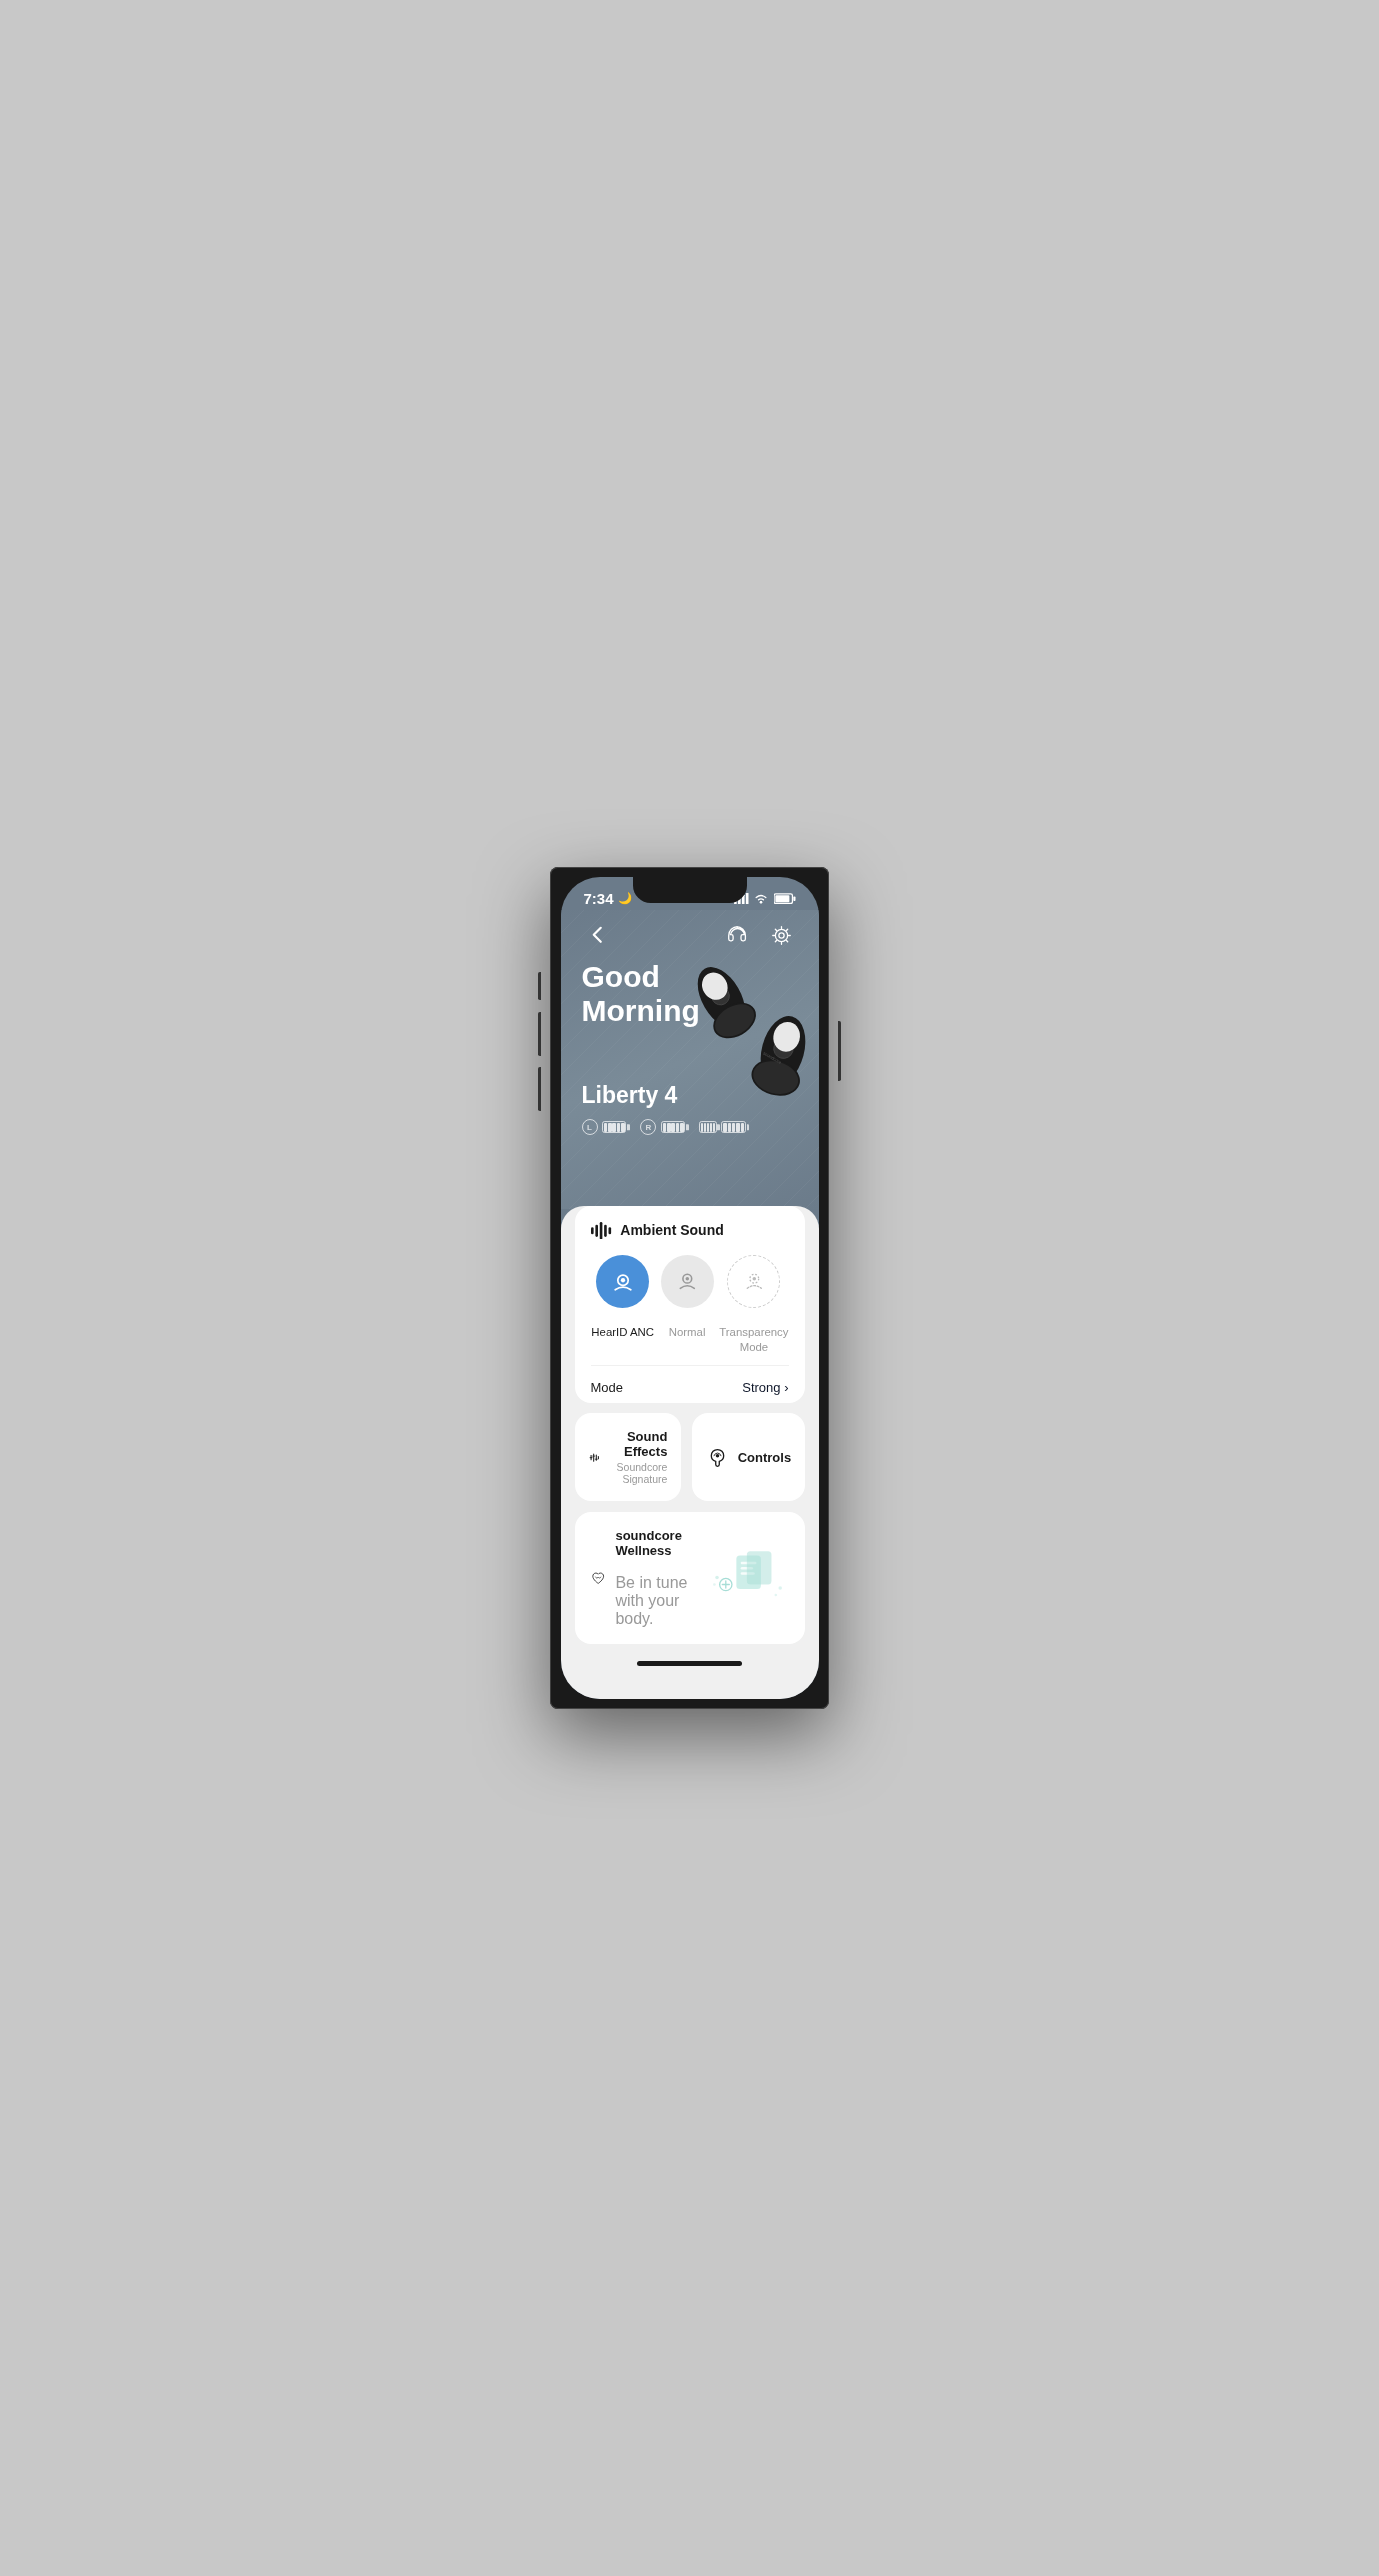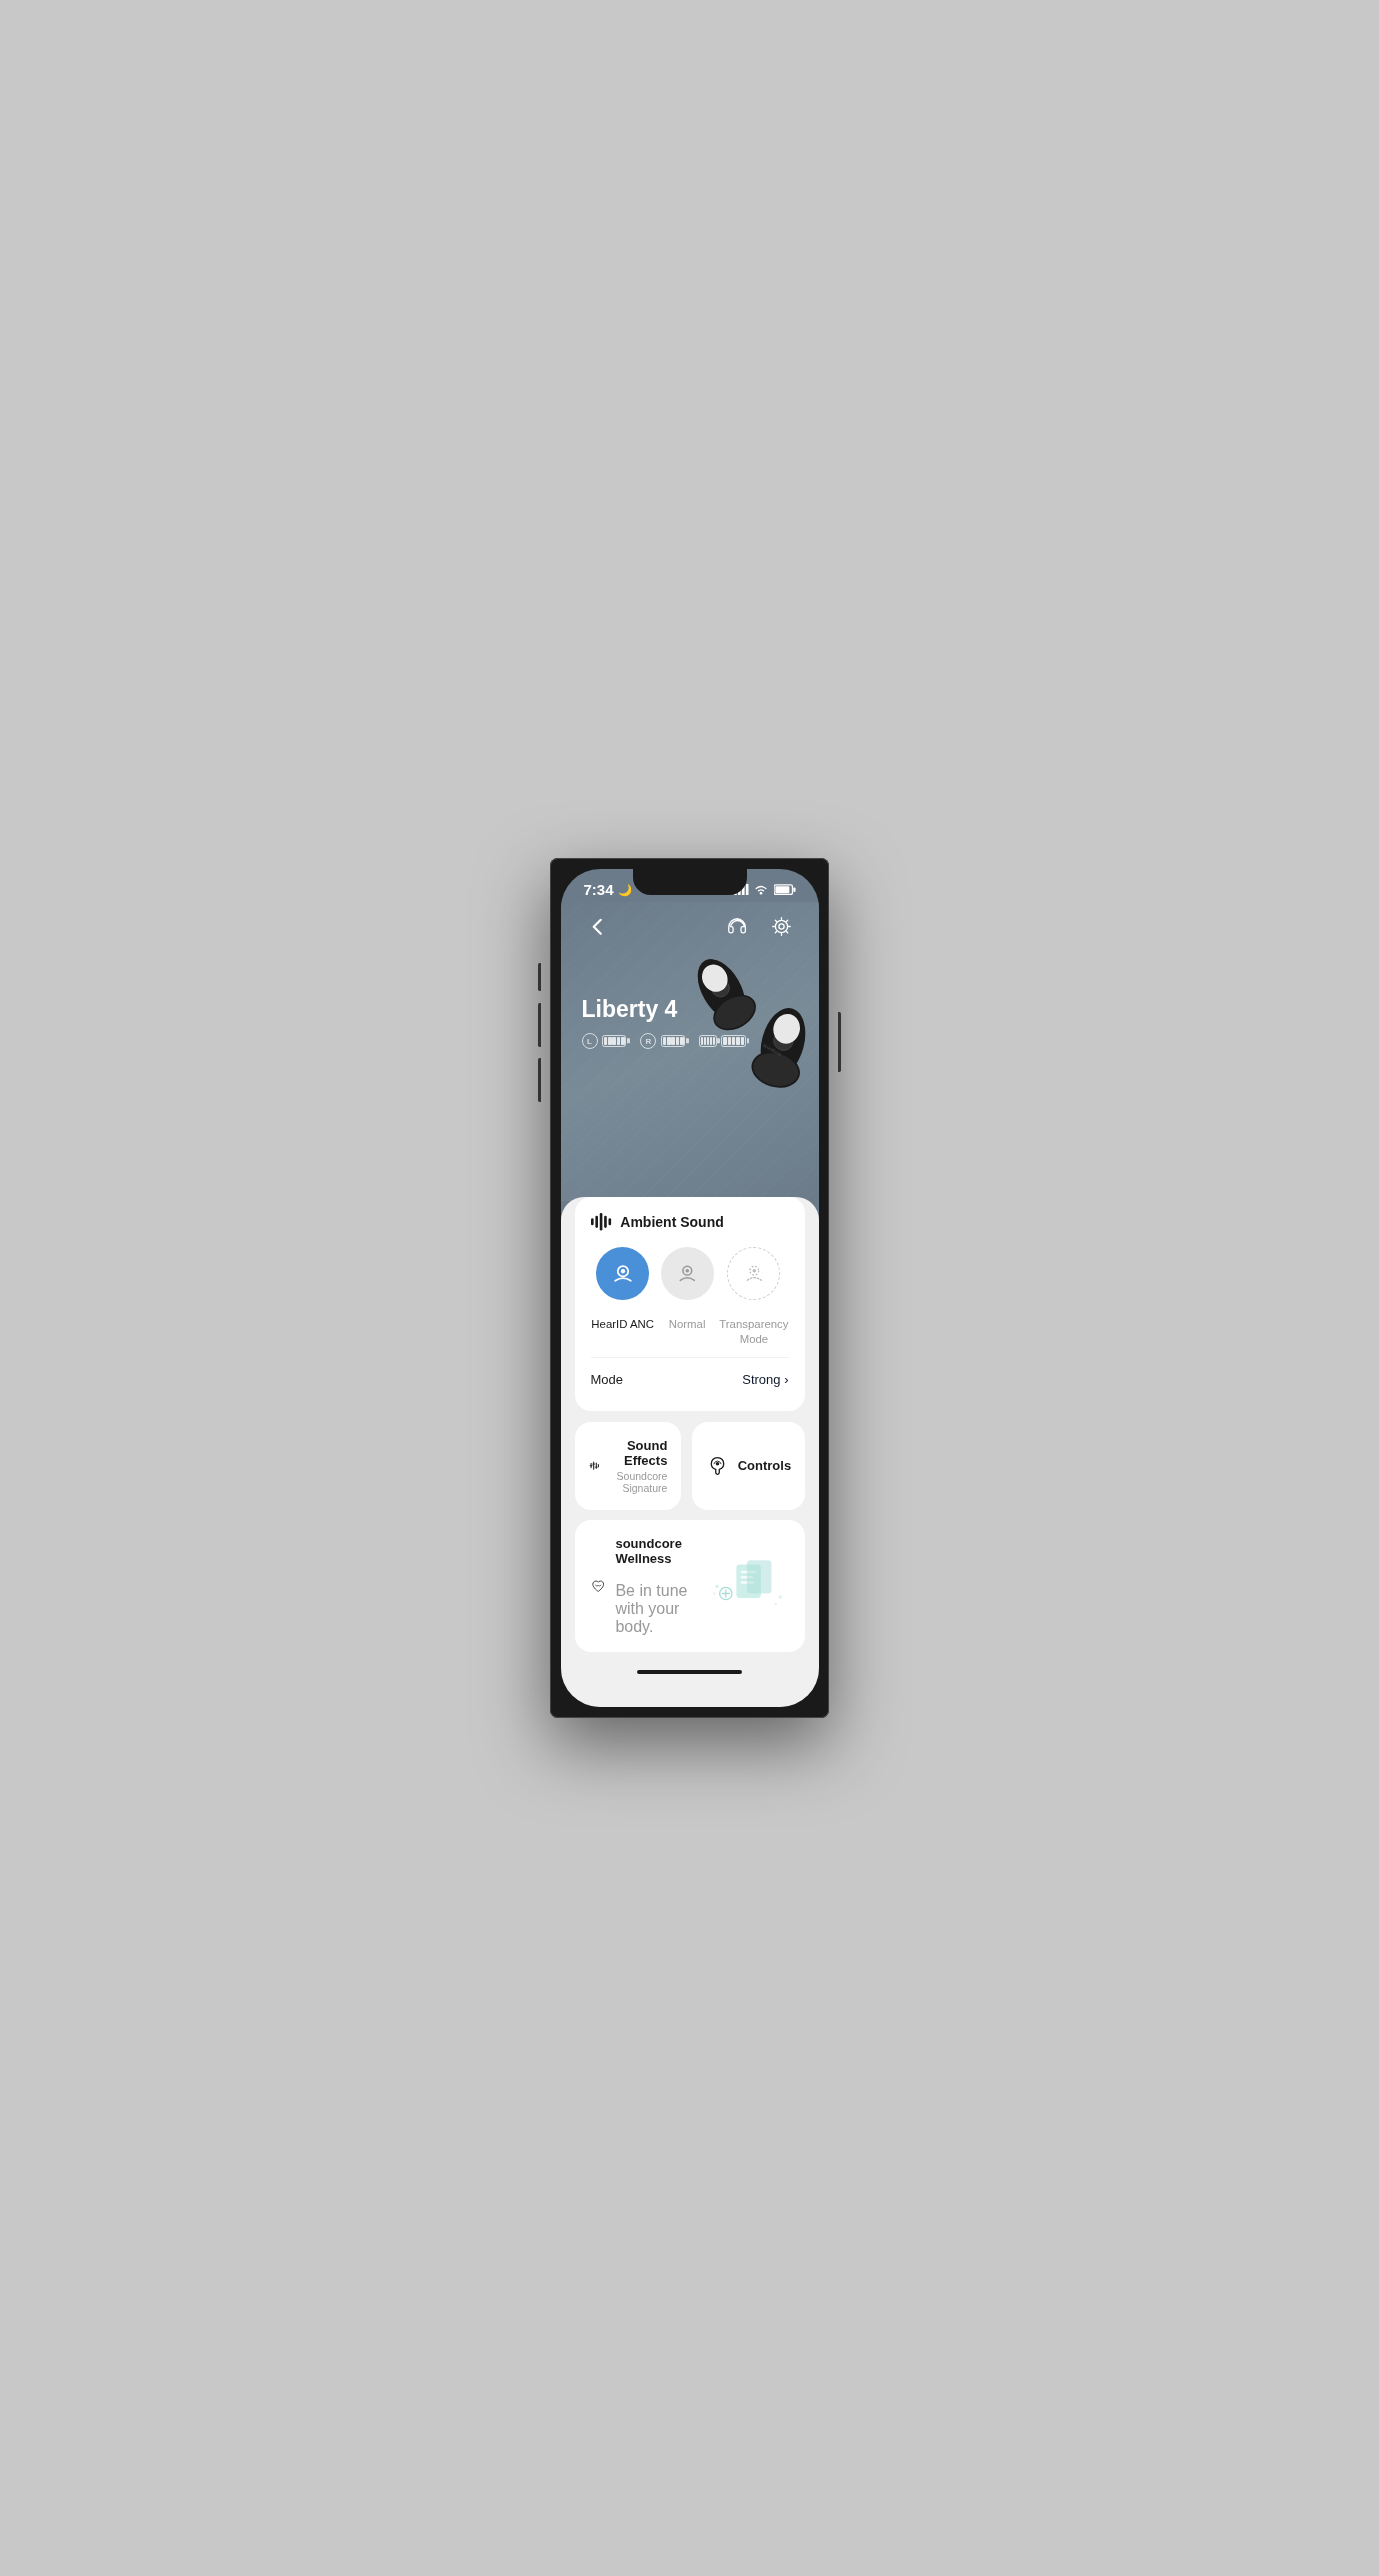--- a/index.html
+++ b/index.html
@@ -198,21 +198,21 @@
       margin-top: -17.6px;
       position: relative;
       z-index: 10;
       padding: 0 0 26px;
     }
     
     .card {
       background: white;
       border-radius: 16px;
       margin: 14px 14px 0;
-      padding: 16px 16px 21px;
+      padding: 16px 16px 4px;
     }
     .card-header {
       display: flex;
       align-items: center;
       gap: 8.8px;
       margin-bottom: 16px;
     }
     .card-title {
       font-size: 14px;
       font-weight: 600;
@@ -457,20 +457,24 @@
           <div class="nav-icon-btn">
             <svg width="21" height="21" viewBox="0 0 24 24" fill="none">
               <circle cx="12" cy="12" r="3" stroke="white" stroke-width="1.5"></circle>
               <path d="M12 2v2M12 20v2M2 12h2M20 12h2M4.93 4.93l1.41 1.41M17.66 17.66l1.41 1.41M4.93 19.07l1.41-1.41M17.66 6.34l1.41-1.41" stroke="white" stroke-width="1.5" stroke-linecap="round"></path>
               <circle cx="12" cy="12" r="7" stroke="white" stroke-width="1.5" fill="none"></circle>
             </svg>
           </div>
         </div>
       </div>
 
+      <div>
+        <div class="greeting">Good</div>
+        <div class="greeting">Morning</div>
+      </div>
 
       <div class="earbuds-image">
         <svg width="176" height="176" viewBox="0 0 200 200">
 
           <g transform="translate(20, 10) rotate(-30, 60, 60)">
             <ellipse cx="60" cy="60" rx="22" ry="38" fill="#1a1a1a"></ellipse>
             <ellipse cx="60" cy="90" rx="26" ry="18" fill="#1a1a1a"></ellipse>
             <ellipse cx="60" cy="90" rx="24" ry="16" fill="#2a2a2a"></ellipse>
             <circle cx="60" cy="58" r="10" fill="#333" stroke="#444" stroke-width="1"></circle>
             <circle cx="57" cy="55" r="3" fill="#555"></circle>

